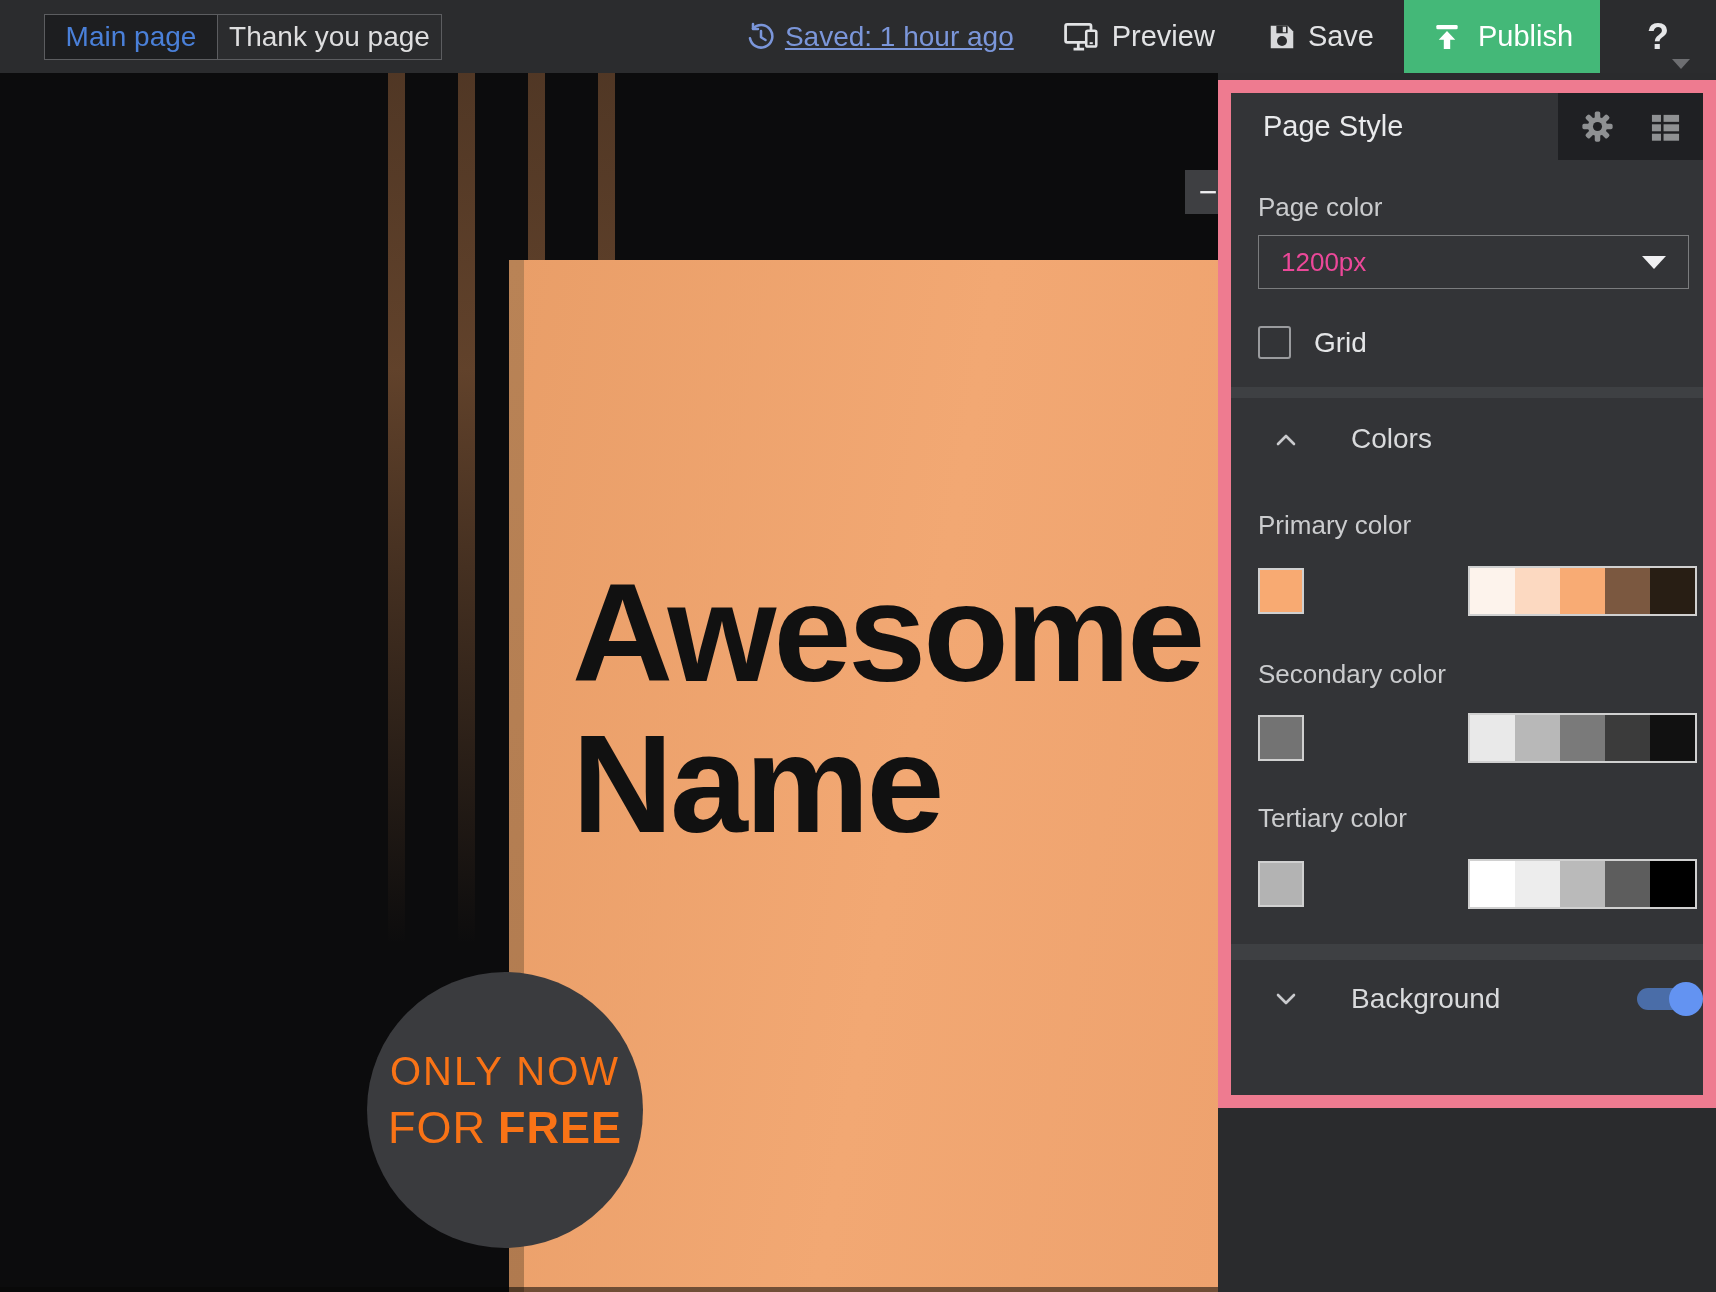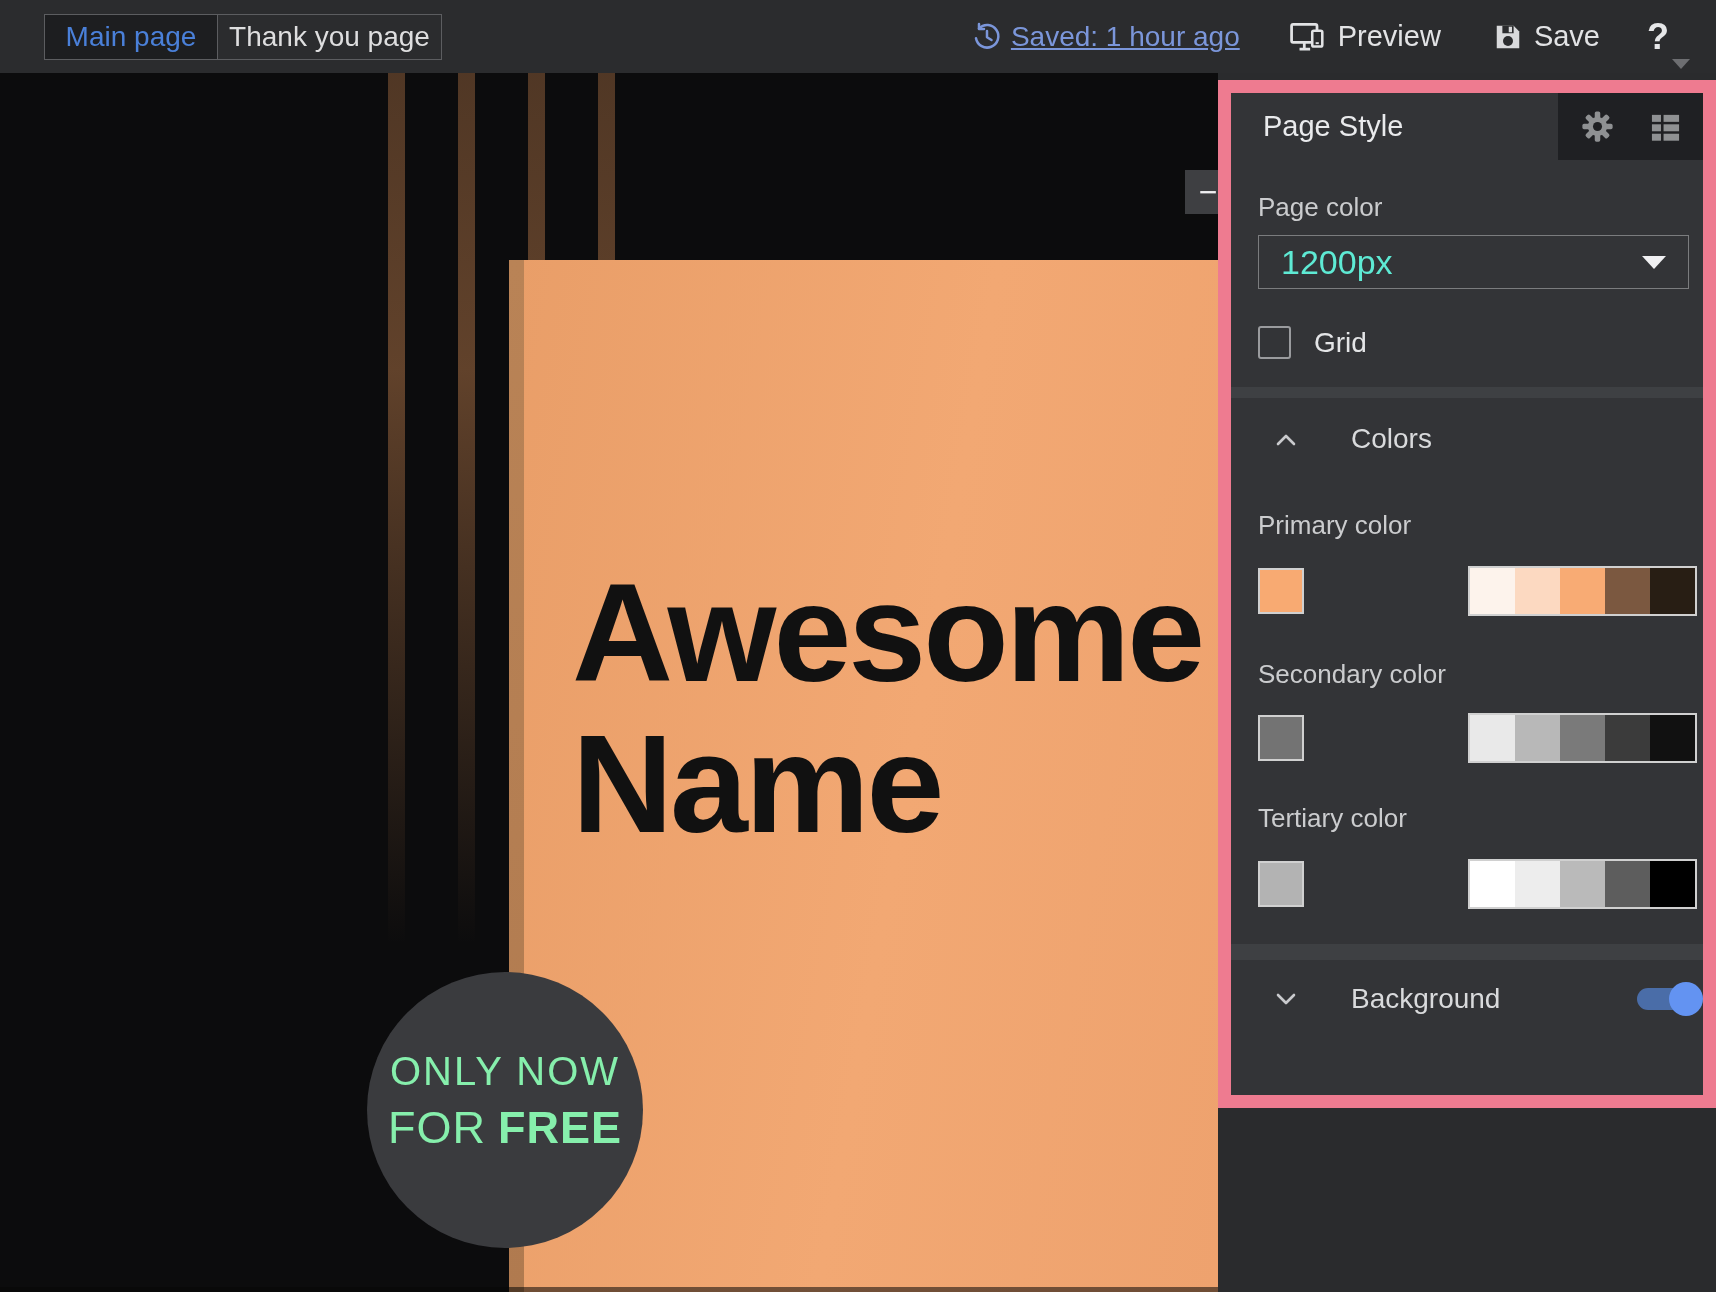--- a/index.html
+++ b/index.html
@@ -44,21 +44,21 @@
            display:flex; }
   .spine { width:15px; height:100%;
            background:linear-gradient(180deg,#b98356 0%, #b07a4f 100%); flex:0 0 auto; }
   .cover-content { padding:277px 0 0 48px; color:#111111; }
   .ebook { font-size:46px; letter-spacing:3px; font-weight:400; }
   .big-title { margin-top:20px; font-size:140px; line-height:151px; font-weight:700;
                letter-spacing:-3px; }
 
   .badge { position:absolute; left:367px; top:899px; width:276px; height:276px;
            border-radius:50%; background:#3a3b3e; display:flex; flex-direction:column;
-           align-items:center; justify-content:center; color:#86efac; }
+           align-items:center; justify-content:center; color:#f97316; }
   .badge-l1 { font-size:40px; letter-spacing:2px; margin-top:-18px; }
   .badge-l2 { font-size:45px; letter-spacing:1px; margin-top:8px; }
   .badge-l2 .bold { font-weight:700; margin-left:12px; }
 
   .minus-box { position:absolute; left:1185px; top:97px; width:46px; height:44px;
                background:#3e3f42; color:#f0f0f2; display:flex; align-items:center;
                justify-content:center; font-size:32px; }
   .bottom-edge { position:absolute; left:0; bottom:0; width:1218px; height:5px;
                  background:rgba(8,8,8,0.55); }
 
@@ -67,21 +67,21 @@
            border:13px solid #ee7b90; background:#333437; z-index:40;
            display:flex; flex-direction:column; overflow:hidden; }
   .panel-header { height:67px; flex:0 0 auto; display:flex; align-items:center; }
   .panel-title { margin-left:32px; font-size:29px; color:#e9eaec; }
   .icons-box { margin-left:auto; width:145px; height:67px; background:#1f2023;
                display:flex; align-items:center; justify-content:center; gap:36px; }
 
   .field-label { margin:32px 0 0 27px; font-size:26px; color:#cbccce; }
   .dropdown { margin:12px 14px 0 27px; height:54px; border:1px solid #7b7c7e;
               display:flex; align-items:center; padding:0 22px; }
-  .dropdown .val { font-size:34px; color:#5eead4; }
+  .dropdown .val { font-size:26px; color:#ec4899; }
   .dd-caret { margin-left:auto; width:0; height:0;
               border-left:12px solid transparent; border-right:12px solid transparent;
               border-top:13px solid #f0f0f2; }
   .grid-row { margin:37px 0 0 27px; display:flex; align-items:center; gap:23px; }
   .checkbox { width:33px; height:33px; border:2px solid #9a9b9e; border-radius:3px; }
   .grid-row .lbl { font-size:28px; color:#e4e5e7; }
 
   .divider { height:11px; background:#3e4043; margin-top:28px; flex:0 0 auto; }
   .divider.thin { height:8px; margin-top:0; }
   .divider.pre-fonts { margin-top:35px; }
@@ -147,20 +147,29 @@
         <svg width="30" height="30" viewBox="0 0 24 24">
           <path d="M3 3 h13.5 L21 7.5 V21 H3 Z" fill="#d9dadc"></path>
           <rect x="7.5" y="3" width="9" height="6" fill="#2b2c2e"></rect>
           <rect x="12.6" y="3.8" width="2.6" height="4.4" fill="#d9dadc"></rect>
           <circle cx="12" cy="15.2" r="4" fill="#2b2c2e"></circle>
         </svg>
       </span>
       <span>Save</span>
     </div>
 
+    <button class="publish">
+      <span>
+        <svg width="32" height="32" viewBox="0 0 24 24" fill="#ffffff">
+          <rect x="4" y="3" width="16" height="3.2" rx="1"></rect>
+          <path d="M12 7.5 L18.2 14 h-3.8 v7 h-4.8 v-7 H5.8 Z"></path>
+        </svg>
+      </span>
+      <span>Publish</span>
+    </button>
 
     <div class="help">
       <span>?</span>
       <span class="help-caret"></span>
     </div>
   </div>
 
   <div class="canvas">
     <div class="stripe s1"></div>
     <div class="stripe s2"></div>

